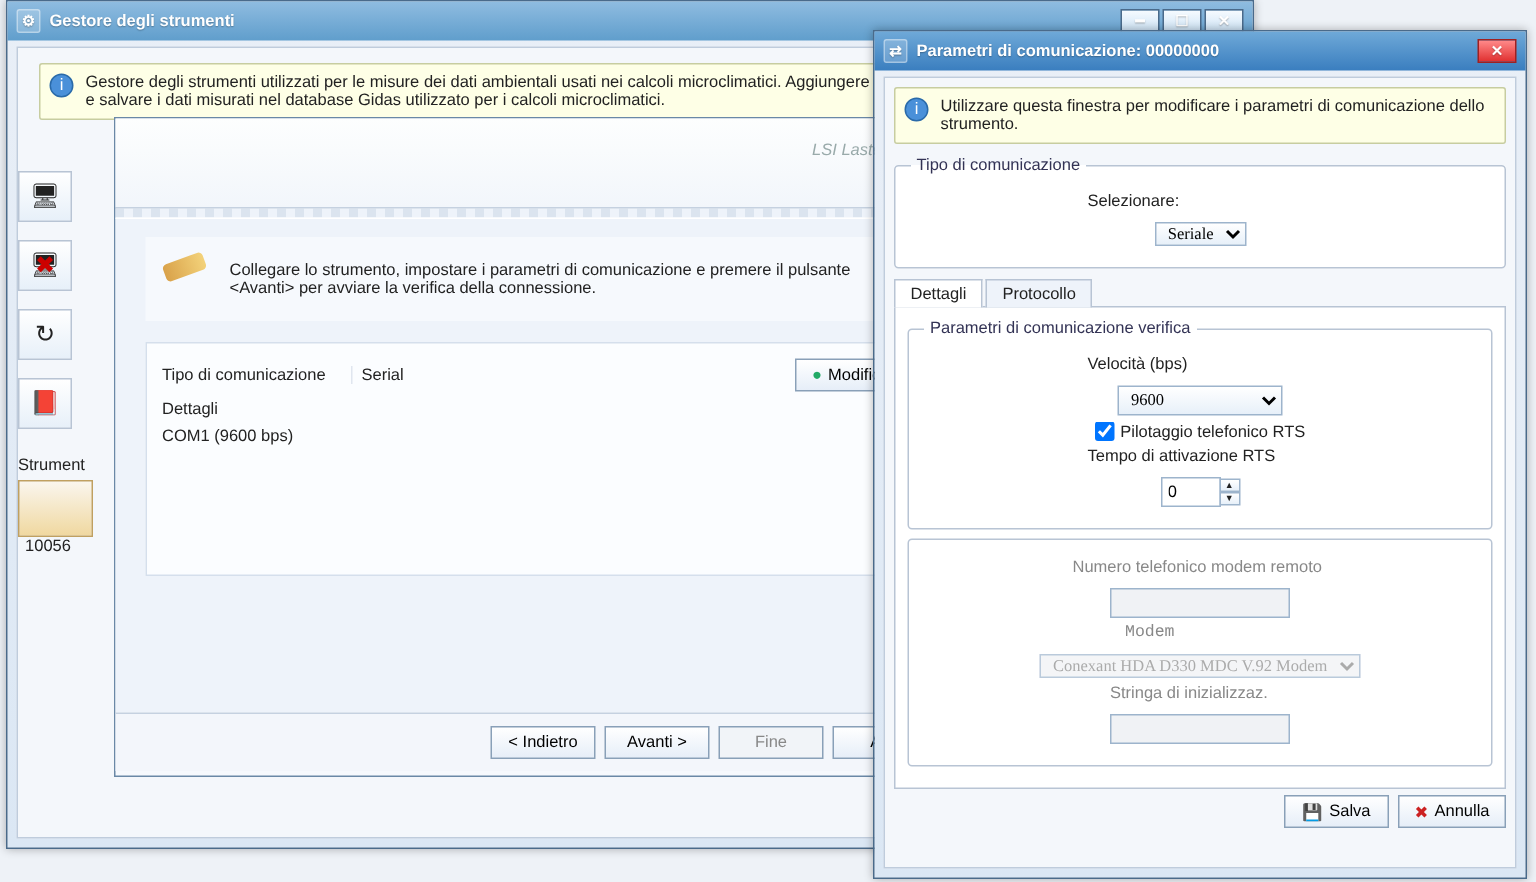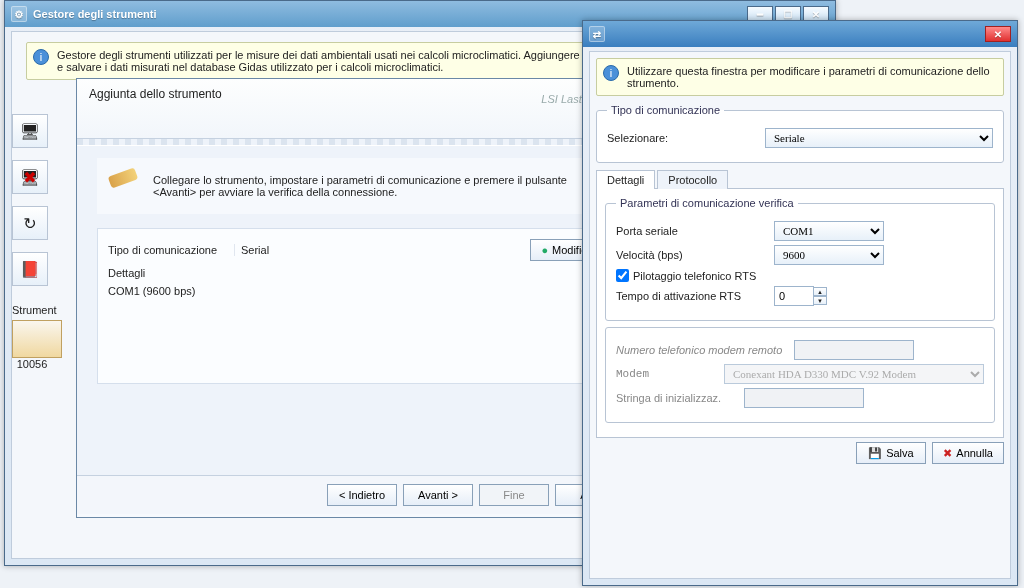--- a/index.html
+++ b/index.html
@@ -9,21 +9,21 @@
   .titlebar-red { background:linear-gradient(#ea6a6a,#d23c3c);}
   .title-icon { width:16px; height:16px; margin-right:6px; background:#fff3; border:1px solid #fff6; border-radius:2px; font-size:10px; display:flex; align-items:center; justify-content:center;}
   .winbtns { margin-left:auto; display:flex; gap:2px;}
   .winbtn { width:26px; height:16px; border:1px solid #4a6a8a; background:linear-gradient(#f6fbff,#cde3f5); font-family:Arial; font-size:10px; display:flex; align-items:center; justify-content:center; cursor:pointer;}
   .winbtn.red { background:linear-gradient(#ff8a8a,#e03030); color:#fff; border-color:#a02020;}
   .content { position:absolute; left:6px; right:6px; top:30px; bottom:6px; background:#f4f7fb; border:1px solid #bfccdc; padding:6px;}
   .infobox { border:1px solid #c7cda0; background:#feffe6; padding:6px 8px 6px 30px; position:relative; border-radius:2px; margin-bottom:8px;}
   .infobox .qicon { position:absolute; left:6px; top:6px; width:16px; height:16px; border-radius:50%; background:#4a90d9; color:#fff; font-size:11px; display:flex; align-items:center; justify-content:center; border:1px solid #2a6aa9;}
   fieldset.group { border:1px solid #b8c4d4; border-radius:3px; padding:8px 10px 10px; margin:0 0 6px 0; background:#fff;}
   fieldset.group > legend { padding:0 4px; color:#335;}
-  label.row { display:flex; align-items:center; margin:4px 0; gap:8px;}
+  label.row { display:flex; align-items:center; margin:4px 0; gap:8px;flex-direction:column;}
   label.row .lbl { width:150px;}
   select, input[type=text] { height:20px; border:1px solid #9db4cc; background:#fff; padding:0 4px; font:inherit;}
   select { background:linear-gradient(#fff,#e7f0f9);font-family:Liberation Serif, serif;}
   input[type=checkbox]{ margin:0 4px 0 0;}
   .spin { display:flex; align-items:center;}
   .spin input { width:40px; text-align:left;}
   .spin .btns { display:flex; flex-direction:column; margin-left:-1px;}
   .spin .btns div { width:14px; height:9px; border:1px solid #9db4cc; background:linear-gradient(#fff,#e7f0f9); font-size:6px; display:flex; align-items:center; justify-content:center; cursor:pointer;}
   .tabs { display:flex; gap:0; position:relative; top:1px;}
   .tab { border:1px solid #b8c4d4; border-bottom:none; padding:3px 10px; background:#eef3fa; cursor:pointer; margin-right:2px;}
@@ -73,21 +73,20 @@
       <div class="ico">📕</div>
       <div style="margin-top:18px; font-size:11px;">Strument</div>
       <div class="thumb"></div>
       <div style="text-align:center;">10056</div>
     </div>
   </div>
 </div>
 
 <div class="wizard" style="left:76px; top:78px; width:560px; height:440px;">
   <div class="wiz-head">
-    <div style="font-size:12px;">Aggiunta dello strumento</div>
     <div class="brand"><span>LSI Lastem</span><span class="brandbox"></span></div>
   </div>
   <div style="height:6px;background:repeating-linear-gradient(90deg,#dbe4ef 0 6px,#eef3fa 6px 12px);"></div>
   <div class="wiz-body" style="height:330px;">
     <div class="wiz-instr">
       <div class="pin"></div>
       <span>Collegare lo strumento, impostare i parametri di comunicazione e premere il pulsante &lt;Avanti&gt; per avviare la verifica della connessione.</span>
     </div>
     <div style="background:#fbfdff;border:1px solid #d5dfec;padding:10px 10px 80px;">
       <div class="formrow">
@@ -110,20 +109,21 @@
     <button class="btn">&lt; Indietro</button>
     <button class="btn">Avanti &gt;</button>
     <button class="btn" disabled="">Fine</button>
     <button class="btn">Ann</button>
   </div>
 </div>
 
 <div class="win" style="left:582px; top:20px; width:436px; height:566px;">
   <div class="titlebar titlebar-red" style="background:linear-gradient(#6fa9d8,#3a7ebf);">
     <span class="title-icon">⇄</span>
+    <span>Parametri di comunicazione:  00000000</span>
     <div class="winbtns">
       <div class="winbtn red">✕</div>
     </div>
   </div>
   <div class="content" style="overflow:auto;">
     <div class="infobox">
       <div class="qicon">i</div>
       <span>Utilizzare questa finestra per modificare i parametri di comunicazione dello strumento.</span>
     </div>
 
@@ -139,24 +139,20 @@
 
     <div class="tabs">
       <div class="tab active">Dettagli</div>
       <div class="tab">Protocollo</div>
     </div>
     <div class="tabbody">
 
       <fieldset class="group">
         <legend>Parametri di comunicazione verifica</legend>
         <label class="row">
-          <span class="lbl">Porta seriale</span>
-          <select style="width:110px;"><option>COM1</option></select>
-        </label>
-        <label class="row">
           <span class="lbl">Velocità (bps)</span>
           <select style="width:110px;"><option>9600</option></select>
         </label>
         <label class="row">
           <span class="lbl" style="width:auto;display:flex;align-items:center;">
             <input type="checkbox" checked="" style="">
             <span>Pilotaggio telefonico RTS</span>
           </span>
         </label>
         <label class="row">
@@ -166,21 +162,21 @@
             <span class="btns">
                 <div>▲</div>
                 <div>▼</div>
               </span>
           </span>
         </label>
       </fieldset>
 
       <fieldset class="group disabled">
         <label class="row">
-          <span class="lbl" style="width:170px;font-style:italic;">Numero telefonico modem remoto</span>
+          <span class="lbl" style="width:170px;">Numero telefonico modem remoto</span>
           <input type="text" disabled="" style="width: 120px; background: rgb(240, 242, 245);">
         </label>
         <label class="row">
           <span class="lbl" style="width:100px;font-family:Liberation Mono, monospace;">Modem</span>
           <select disabled="" style="flex:1;background:#f0f2f5;color:#888;"><option>Conexant HDA D330 MDC V.92 Modem</option></select>
         </label>
         <label class="row">
           <span class="lbl" style="width:120px;">Stringa di inizializzaz.</span>
           <input type="text" disabled="" style="width: 120px; background: rgb(240, 242, 245);">
         </label>

